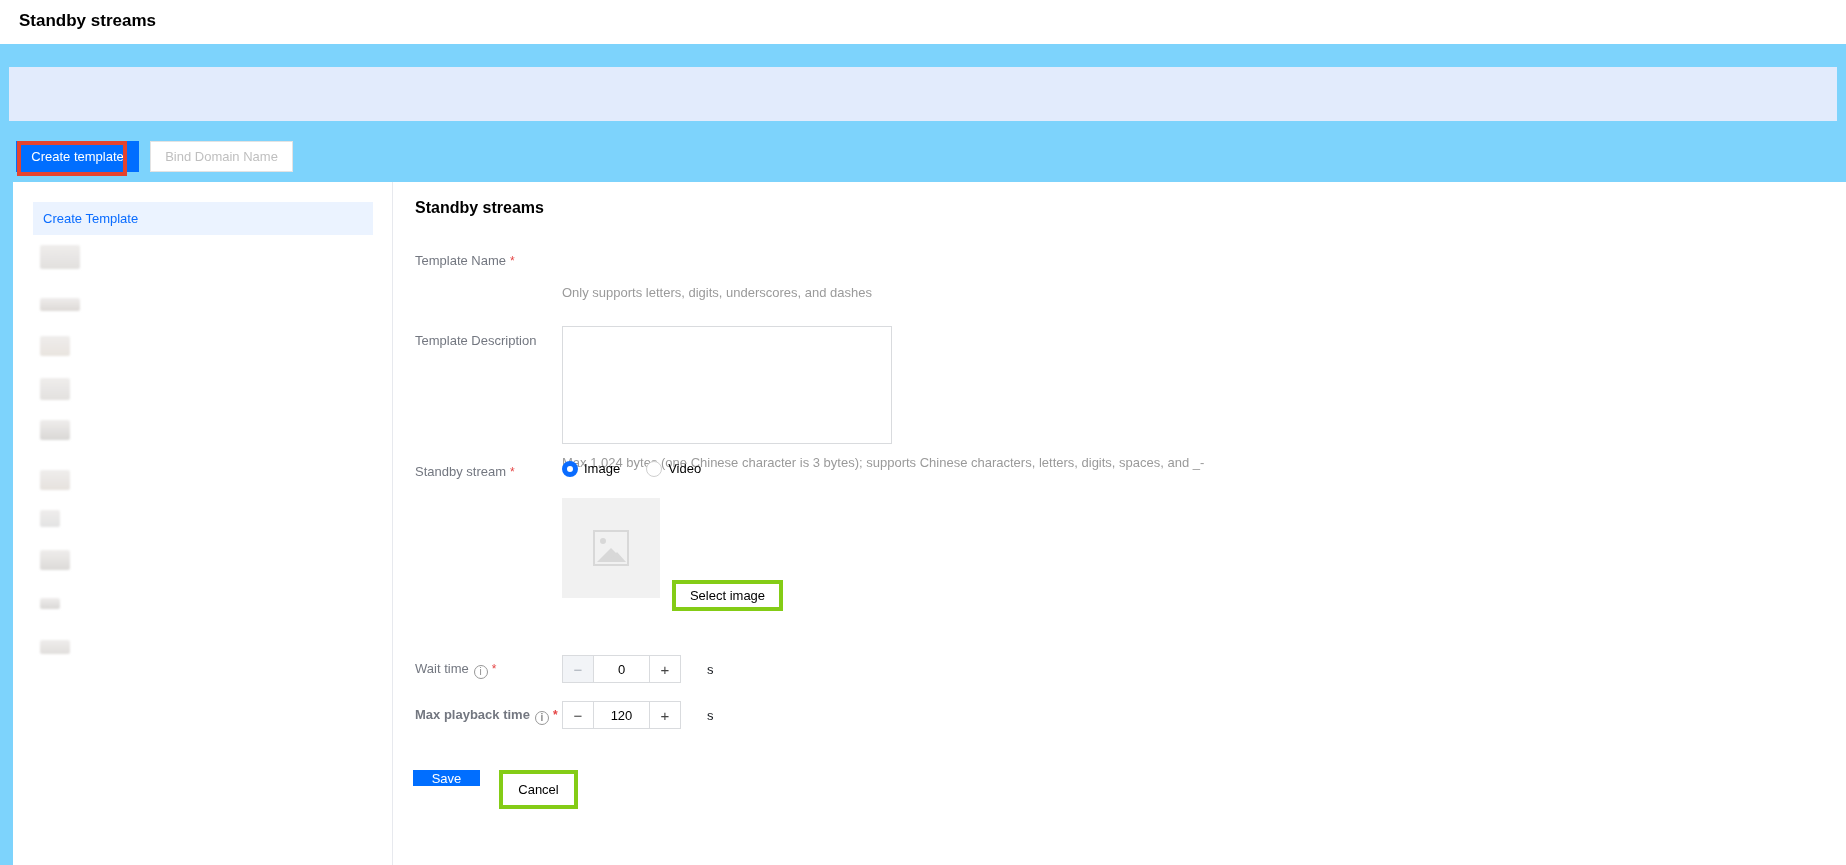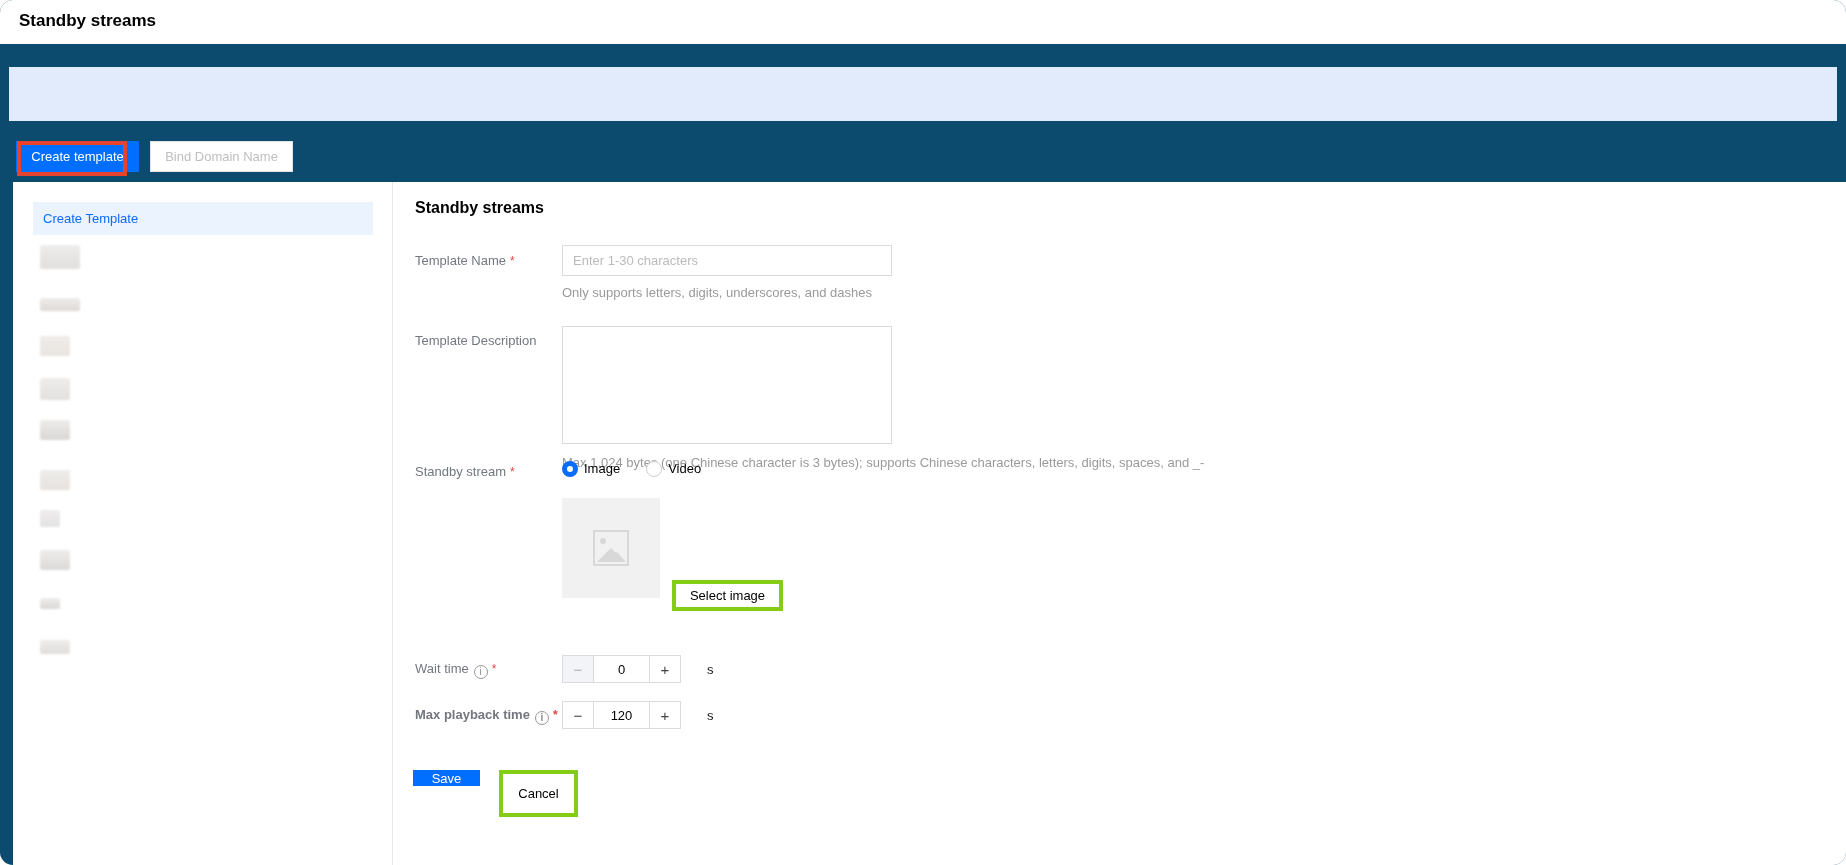--- a/index.html
+++ b/index.html
@@ -1,18 +1,18 @@
 <!DOCTYPE html>
 <html><head>
 <meta charset="utf-8">
 <style>
   * { margin:0; padding:0; box-sizing:border-box; }
   html,body { background:#fff; }
   body { font-family:"Liberation Sans","DejaVu Sans",sans-serif; }
-  .screen { position:relative; width:1846px; height:865px; background:#0c4a6e; overflow:hidden;border-radius:13px; }
+  .screen { position:relative; width:1846px; height:865px; background:#7dd3fc; overflow:hidden; }
 
   
   .app-header { position:absolute; left:0; top:0; width:100%; height:44px; background:#fff; }
   .app-header .page-title { position:absolute; left:19px; top:11px; font-size:17px; font-weight:bold; color:#000; }
 
   
   .banner { position:absolute; left:9px; top:67px; width:1828px; height:54px; background:#E2EBFC; padding:9px 0 0 17px; }
   .banner .line { font-size:13px; color:#15181d; line-height:20px; white-space:nowrap; }
   .banner a.fee-link { color:#4472E8; text-decoration:none; margin-left:4px; }
   .banner .ext-icon { display:inline-block; margin-left:3px; color:#4472E8; font-size:12px; }
@@ -60,21 +60,21 @@
   .step-btn { width:31px; height:28px; border:1px solid #D9DBDE; background:#fff; display:flex; align-items:center; justify-content:center; font-size:15px; color:#444; cursor:pointer; }
   .step-btn.minus { border-right:none; }
   .step-btn.plus { border-left:none; }
   .step-btn.dim { background:#F2F4F7; color:#A9AFB8; }
   .step-value { width:57px; height:28px; border:1px solid #D9DBDE; display:flex; align-items:center; justify-content:center; font-size:13px; color:#000; background:#fff; }
   .unit { position:absolute; left:694px; font-size:13px; color:#15181d; }
 
   .info-icon { display:inline-block; width:14px; height:14px; border:1px solid #979797; border-radius:50%; color:#8a8a8a; font-size:10px; line-height:12px; text-align:center; vertical-align:-2px; margin-left:5px; font-style:normal; }
 
   .save-btn { position:absolute; left:400px; top:588px; width:67px; height:16px; }
-  .cancel-btn { position:absolute; left:486px; top:588px; width:79px; height:47px; }
+  .cancel-btn { position:absolute; left:486px; top:588px; width:79px; height:39px; }
 </style>
 </head>
 <body>
 
 <div class="screen">
 
   <div class="app-header">
     <div class="page-title">Standby streams</div>
   </div>
 
@@ -99,21 +99,20 @@
           <div class="blob" style="left: 27px; top: 328px; width: 20px; height: 17px; background: linear-gradient(rgb(239, 237, 236), rgb(227, 227, 227)); filter: blur(1px);"></div>
           <div class="blob" style="left: 27px; top: 368px; width: 30px; height: 20px; background: linear-gradient(rgb(239, 237, 236), rgb(220, 218, 216)); filter: blur(1px);"></div>
           <div class="blob" style="left: 27px; top: 416px; width: 20px; height: 11px; background: linear-gradient(rgb(239, 237, 236), rgb(218, 216, 214)); filter: blur(1px);"></div>
           <div class="blob" style="left: 27px; top: 458px; width: 30px; height: 14px; background: linear-gradient(rgb(239, 237, 236), rgb(225, 222, 220)); filter: blur(1px);"></div>
         </div>
     </div>
 
     <div class="content-heading">Standby streams</div>
 
     <div class="flabel" style="top:71px;"><span>Template Name</span><span class="req">*</span></div>
-    <input class="name-input" type="text" placeholder="Enter 1-30 characters" style="">
     <div class="helper" style="left:549px; top:103px;">Only supports letters, digits, underscores, and dashes</div>
 
     <div class="flabel" style="top:151px;">Template Description</div>
     <textarea class="desc-textarea" style=""></textarea>
     <div class="helper" style="left:549px; top:273px;">Max 1,024 bytes (one Chinese character is 3 bytes); supports Chinese characters, letters, digits, spaces, and _-</div>
 
     <div class="flabel" style="top:282px;"><span>Standby stream</span><span class="req">*</span></div>
     <div class="radio-group">
       <div class="radio-option">
         <span class="radio-circle radio-on"></span>

